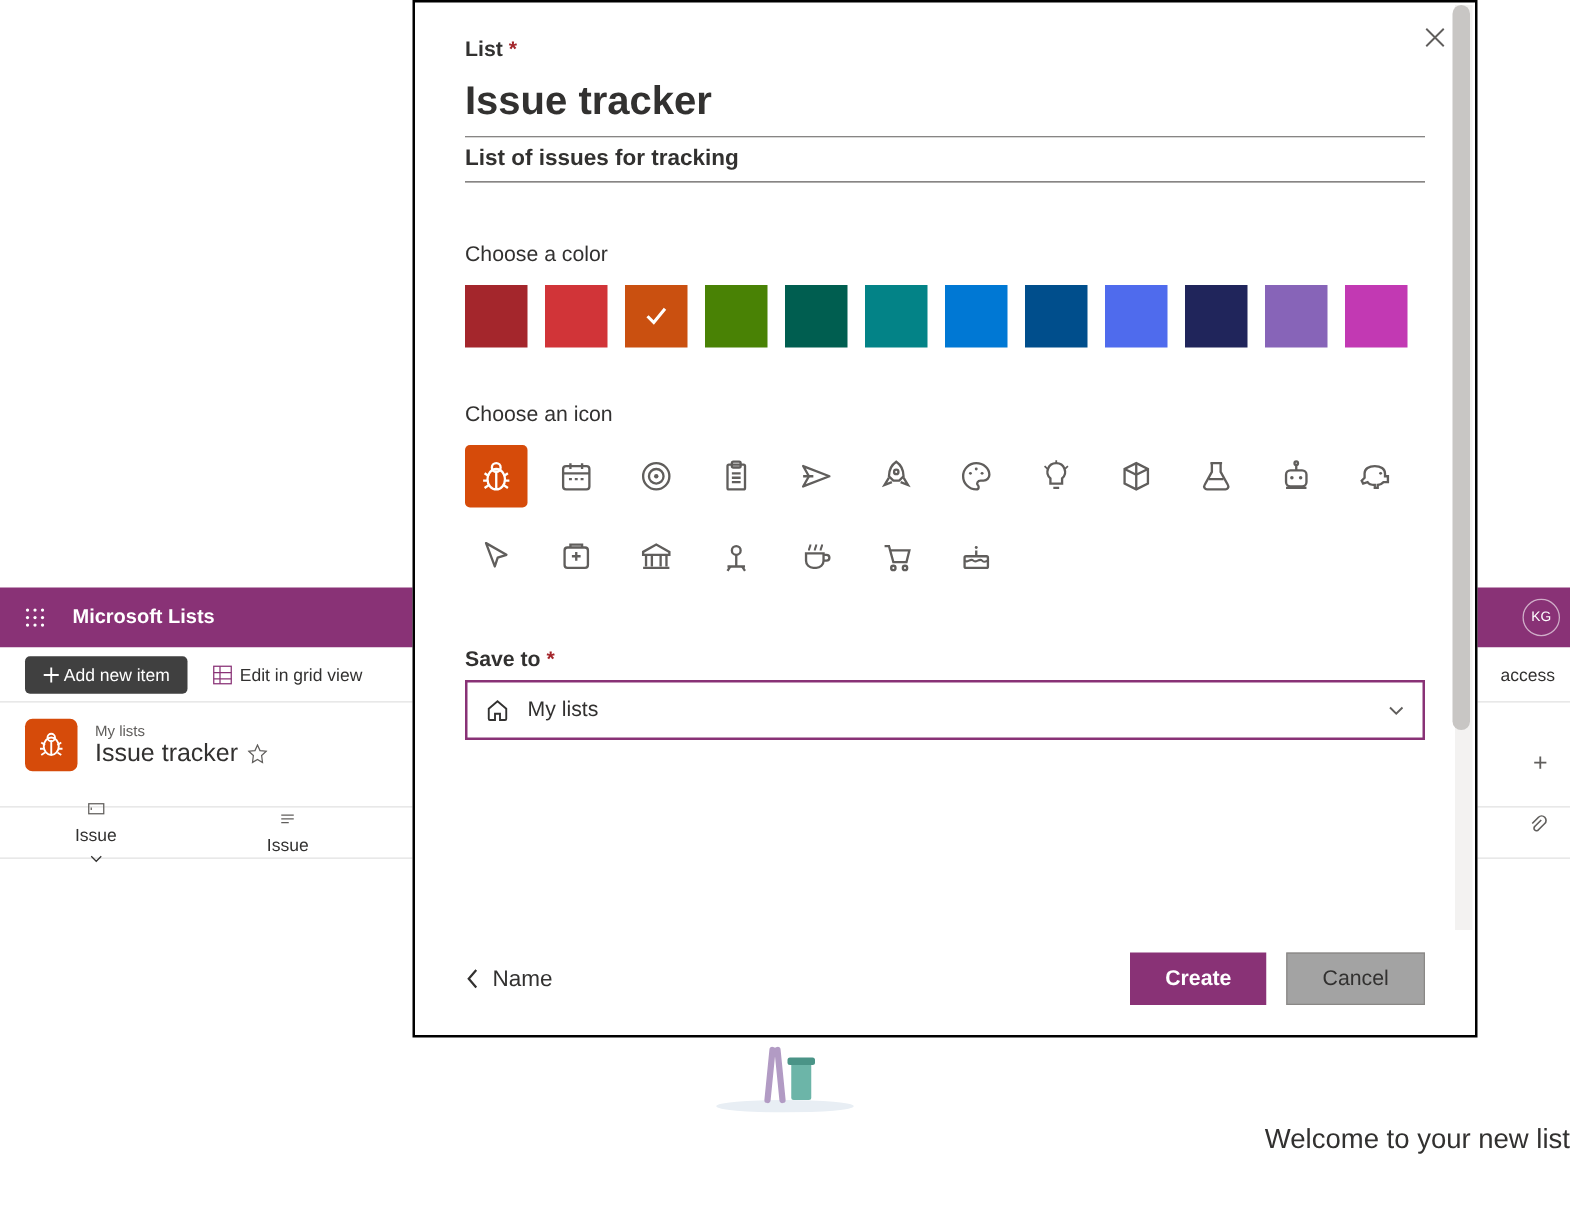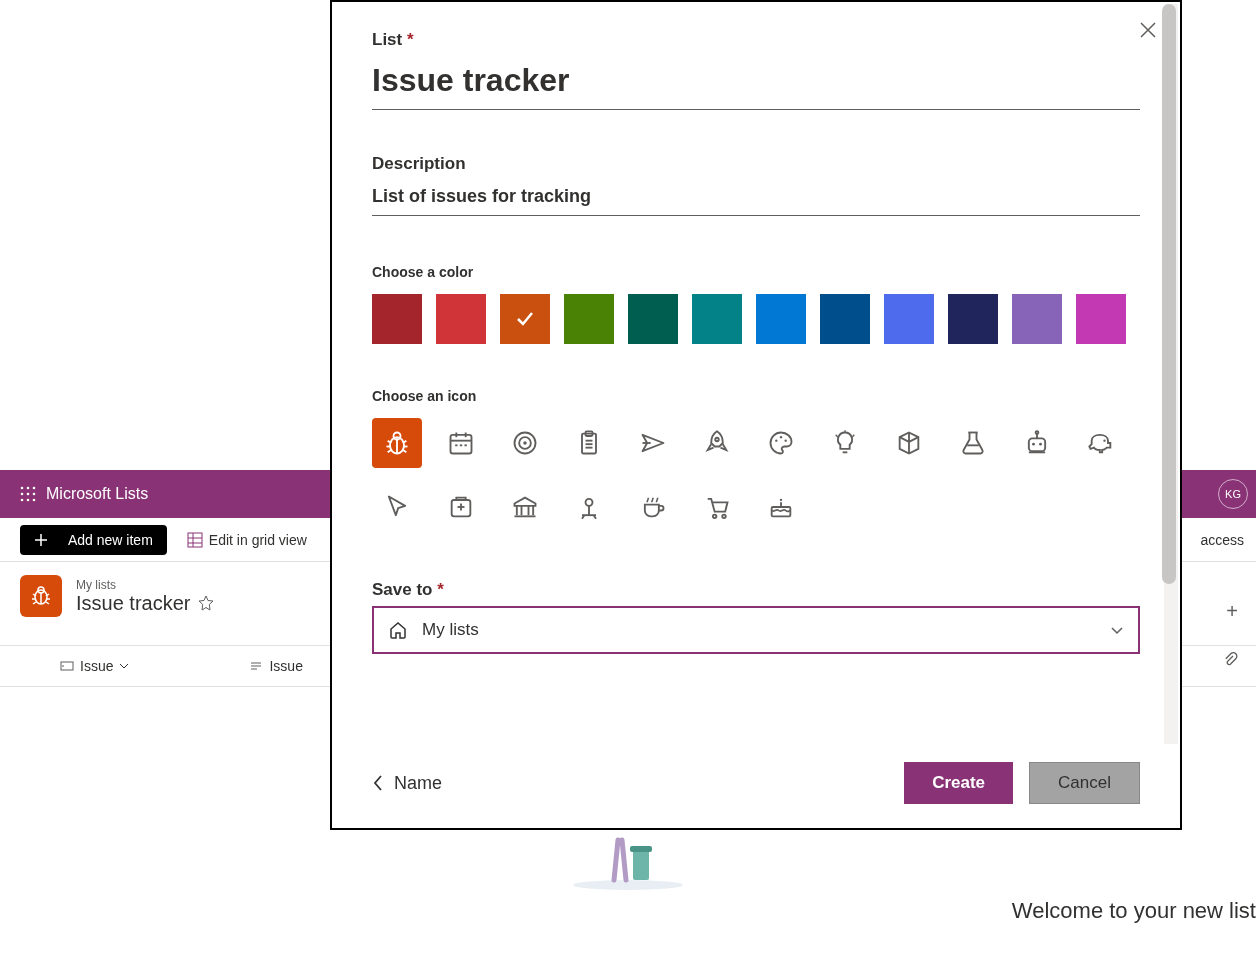--- a/index.html
+++ b/index.html
@@ -2,38 +2,38 @@
 <html><head>
 <meta charset="utf-8">
 <style>
 * { box-sizing: border-box; margin: 0; padding: 0; }
 body { font-family: "Segoe UI", -apple-system, sans-serif; background: #fff; width: 1256px; height: 973px; position: relative; overflow: hidden; }
 
 
 .app-header { position: absolute; top: 470px; left: 0; right: 0; height: 48px; background: #893276; display: flex; align-items: center; color: #fff; padding: 0 12px; }
 .waffle { width: 32px; height: 32px; display: flex; align-items: center; justify-content: center; cursor: pointer; }
 .waffle svg { width: 16px; height: 16px; fill: #fff; }
-.app-title { font-size: 16px; font-weight: 400; margin-left: 2px; }
+.app-title { font-size: 16px; font-weight: 700; margin-left: 14px; }
 .avatar { position: absolute; right: 8px; width: 30px; height: 30px; border-radius: 50%; border: 1px solid rgba(255,255,255,.6); display: flex; align-items: center; justify-content: center; font-size: 11px; color: #fff; }
 
 .toolbar { position: absolute; top: 518px; left: 0; right: 0; height: 44px; background: #fff; border-bottom: 1px solid #e1e1e1; display: flex; align-items: center; padding: 0 20px; gap: 20px; }
-.btn-add { background: #000000; color: #fff; border: none; border-radius: 4px; padding: 7px 14px; font-size: 14px; display: flex; align-items: center; gap: 20px; cursor: pointer; }
+.btn-add { background: #404040; color: #fff; border: none; border-radius: 4px; padding: 7px 14px; font-size: 14px; display: flex; align-items: center; gap: 3px; cursor: pointer; }
 .btn-edit-grid { background: none; border: none; color: #323130; font-size: 14px; display: flex; align-items: center; gap: 6px; cursor: pointer; }
 .tool-icon { width: 16px; height: 16px; color: #893276; }
 .access-txt { position: absolute; right: 12px; font-size: 14px; color: #323130; }
 
 .list-header-area { position: absolute; top: 575px; left: 20px; display: flex; align-items: center; gap: 14px; }
 .list-icon-tile { width: 42px; height: 42px; background: #d64b0a; border-radius: 6px; display: flex; align-items: center; justify-content: center; color: #fff; }
 .list-icon-tile svg { width: 24px; height: 24px; }
 .list-header-text .crumb { font-size: 12px; color: #605e5c; }
 .list-header-text .ltitle { font-size: 20px; font-weight: 400; color: #323130; display: flex; align-items: center; gap: 8px; }
 .star { width: 16px; height: 16px; color: #605e5c; }
 
 .columns-row { position: absolute; top: 645px; left: 0; right: 0; height: 42px; background: #fff; border-top: 1px solid #e1e1e1; border-bottom: 1px solid #e1e1e1; display: flex; align-items: center; padding-left: 60px; gap: 120px; color: #323130; font-size: 14px; }
-.col-item { display: flex; align-items: center; gap: 6px; }
+.col-item { display: flex; align-items: center; gap: 6px; flex-direction: column; }
 .col-icon { width: 14px; height: 14px; color: #605e5c; }
 .add-col { position: absolute; right: 18px; top: 600px; color: #605e5c; font-size: 20px; cursor: pointer; }
 .attach-col { position: absolute; right: 18px; top: 651px; color: #605e5c; }
 
 .welcome { position: absolute; top: 830px; left: 0; right: 0; text-align: right; }
 .illus { width: 140px; height: 60px; margin: 0 auto 8px; position: relative; }
 .welcome h2 { font-size: 22px; font-weight: 400; color: #323130; }
 .welcome p { font-size: 13px; color: #605e5c; margin-top: 4px; }
 
 
@@ -41,21 +41,21 @@
 .modal-close { position: absolute; top: 18px; right: 22px; cursor: pointer; color: #605e5c; }
 .modal-close svg { width: 20px; height: 20px; }
 .modal-scrollbar { position: absolute; top: 2px; right: 2px; width: 14px; height: 740px; background: #f3f2f1; }
 .modal-thumb { position: absolute; top: 0; right: 2px; width: 14px; height: 580px; background: #c8c6c4; border-radius: 7px; }
 
 .fld-label { font-size: 17px; font-weight: 600; color: #323130; margin-bottom: 6px; }
 .req { color: #a4262c; }
 .big-input { width: 100%; font-size: 32px; font-weight: 600; border: none; border-bottom: 1px solid #605e5c; padding: 6px 0 10px; outline: none; color: #323130; }
 .desc-input { width: 100%; font-size: 18px; border: none; border-bottom: 1px solid #605e5c; padding: 6px 0 8px; outline: none; color: #323130; margin-bottom: 48px; font-weight: bold; }
 
-.section-label { font-size: 14px; font-weight: 700; color: #323130; margin-bottom: 14px; }
+.section-label { font-size: 17px; font-weight: 400; color: #323130; margin-bottom: 14px; }
 .color-row { display: flex; gap: 14px; margin-bottom: 44px; }
 .swatch { width: 50px; height: 50px; cursor: pointer; display: flex; align-items: center; justify-content: center; color: #fff; }
 .swatch svg { width: 22px; height: 22px; }
 
 .icon-grid { display: flex; flex-wrap: wrap; gap: 14px; margin-bottom: 48px; width: 780px; }
 .icon-cell { width: 50px; height: 50px; display: flex; align-items: center; justify-content: center; cursor: pointer; border-radius: 4px; color: #605e5c; }
 .icon-cell.selected { background: #d64b0a; color: #fff; }
 .icon-cell svg { width: 28px; height: 28px; }
 
 .save-select { width: 100%; height: 48px; border: 2px solid #893276; display: flex; align-items: center; padding: 0 14px; gap: 14px; cursor: pointer; color: #323130; font-size: 17px; position: relative; }
@@ -180,21 +180,20 @@
     </div>
   <div class="modal-close">
     <svg viewBox="0 0 20 20">
         <path d="M3 3l14 14M17 3L3 17" stroke="currentColor" stroke-width="1.5"></path>
       </svg>
   </div>
 
   <div class="fld-label"><span>List</span> <span class="req">*</span></div>
   <input class="big-input" value="Issue tracker" style="">
 
-  <div class="fld-label gap-top">Description</div>
   <input class="desc-input" value="List of issues for tracking" style="">
 
   <div class="section-label">Choose a color</div>
   <div class="color-row" id="color-row">
       <div class="swatch" style="background: rgb(164, 38, 44);"></div>
       <div class="swatch" style="background: rgb(209, 52, 56);"></div>
       <div class="swatch" style="background: rgb(202, 80, 16);">
         <svg viewBox="0 0 22 22">
           <path d="M4 11l5 5L18 5" fill="none" stroke="#fff" stroke-width="2.5"></path>
         </svg>

